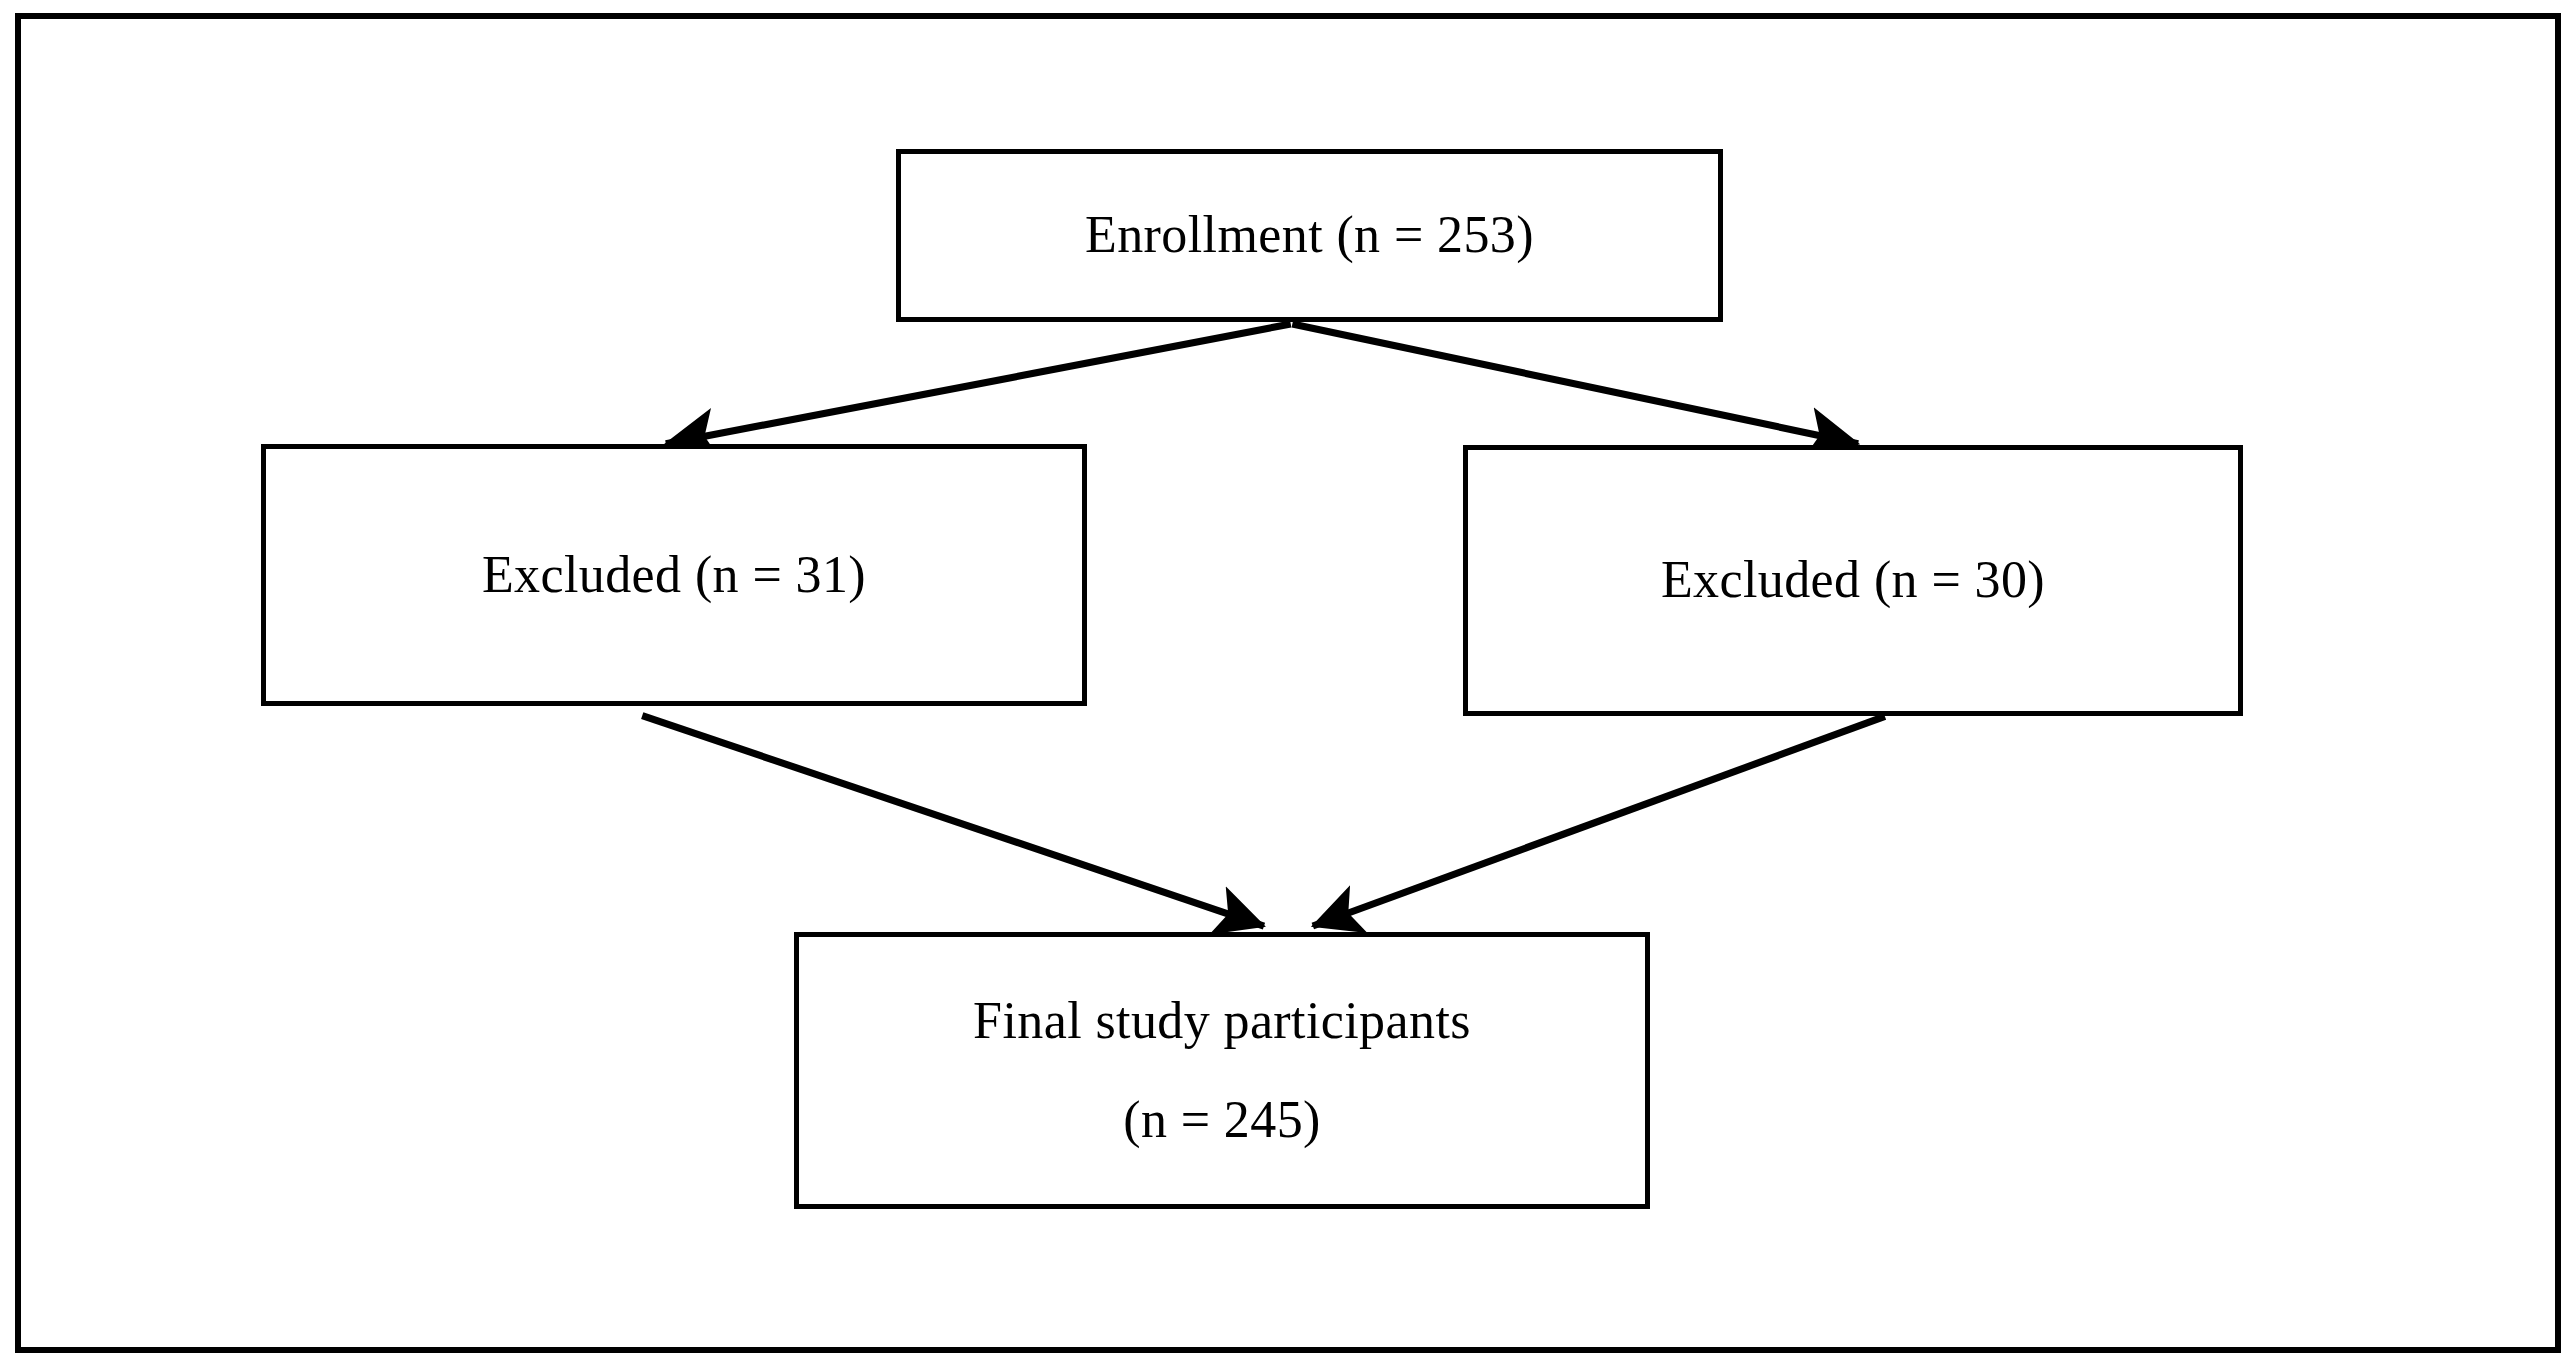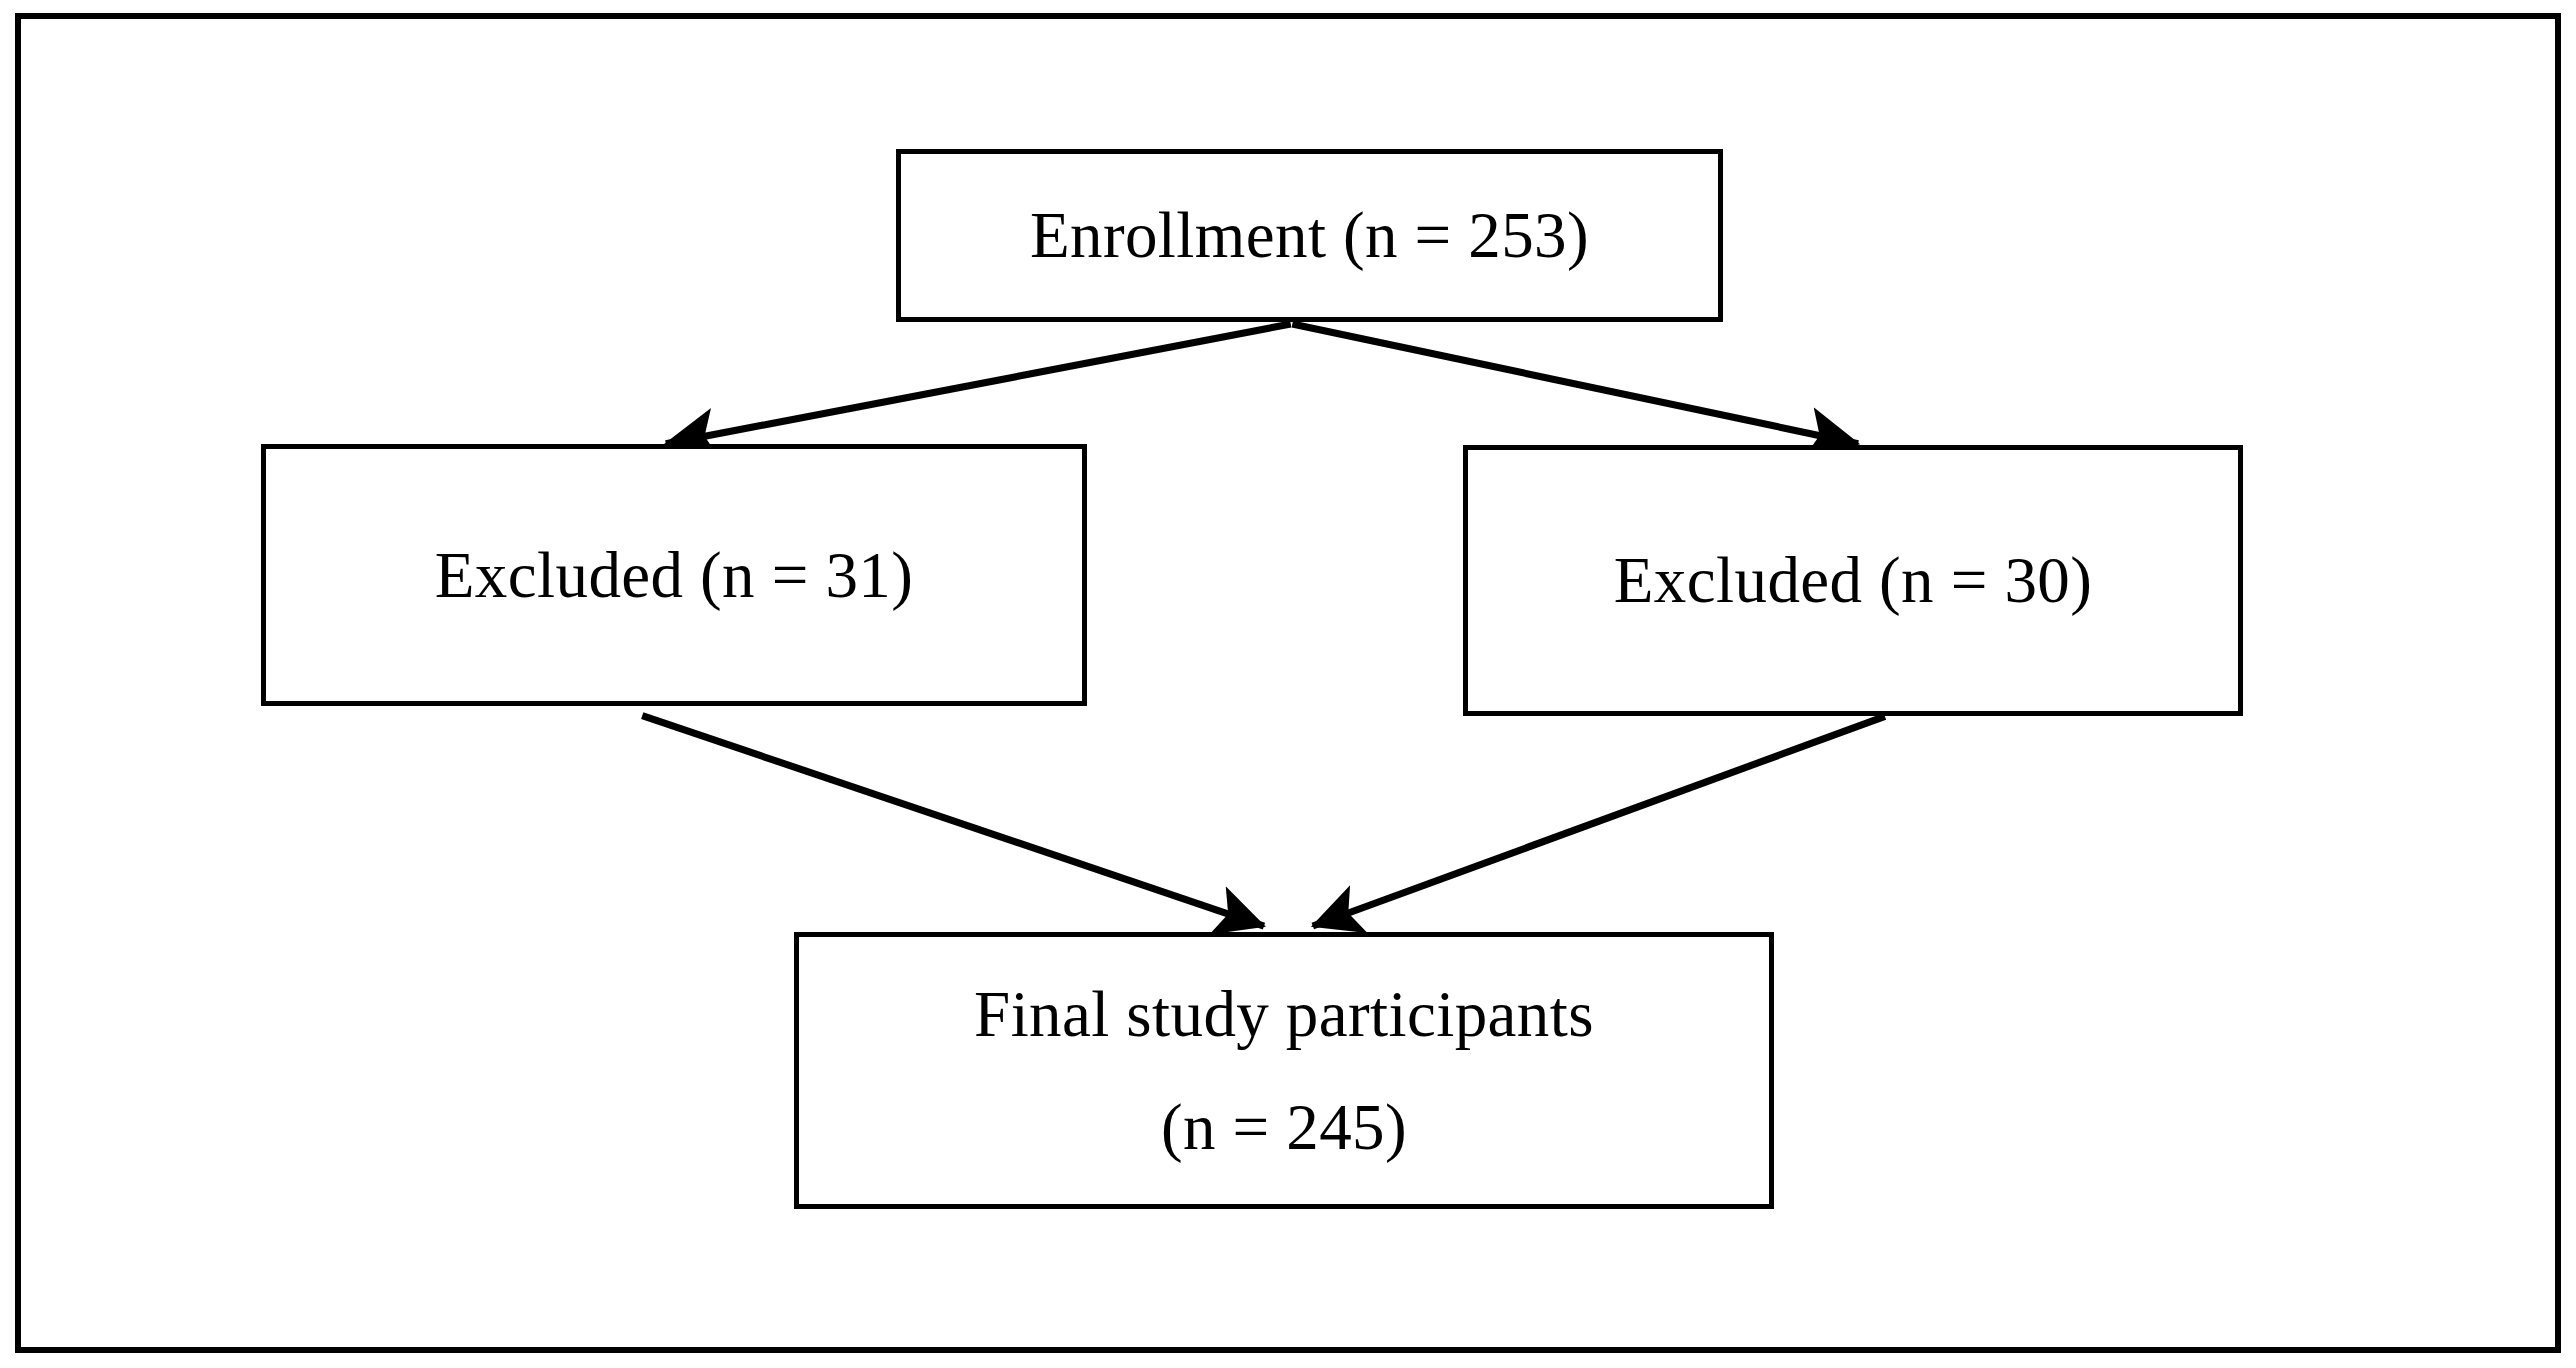--- a/index.html
+++ b/index.html
@@ -39,21 +39,21 @@
     display: flex;
     flex-direction: column;
     align-items: center;
     justify-content: center;
     text-align: center;
     color: #000000;
   }
   .node-line {
     display: block;
     white-space: nowrap;
-    font-size: 65px;
+    font-size: 52px;
     line-height: 1.05;
     letter-spacing: 0.4px;
   }
   #box-enrollment {
     left: 896px;
     top: 149px;
     width: 827px;
     height: 173px;
   }
   #box-excluded-left {
@@ -66,21 +66,21 @@
   #box-excluded-right {
     left: 1463px;
     top: 445px;
     width: 780px;
     height: 271px;
     justify-content: center;
   }
   #box-final {
     left: 794px;
     top: 932px;
-    width: 980px;
+    width: 856px;
     height: 277px;
     justify-content: center;
   }
   #box-excluded-left .node-line + .node-line,
   #box-excluded-right .node-line + .node-line,
   #box-final .node-line + .node-line {
     margin-top: 44px;
   }
 </style>
 </head>

